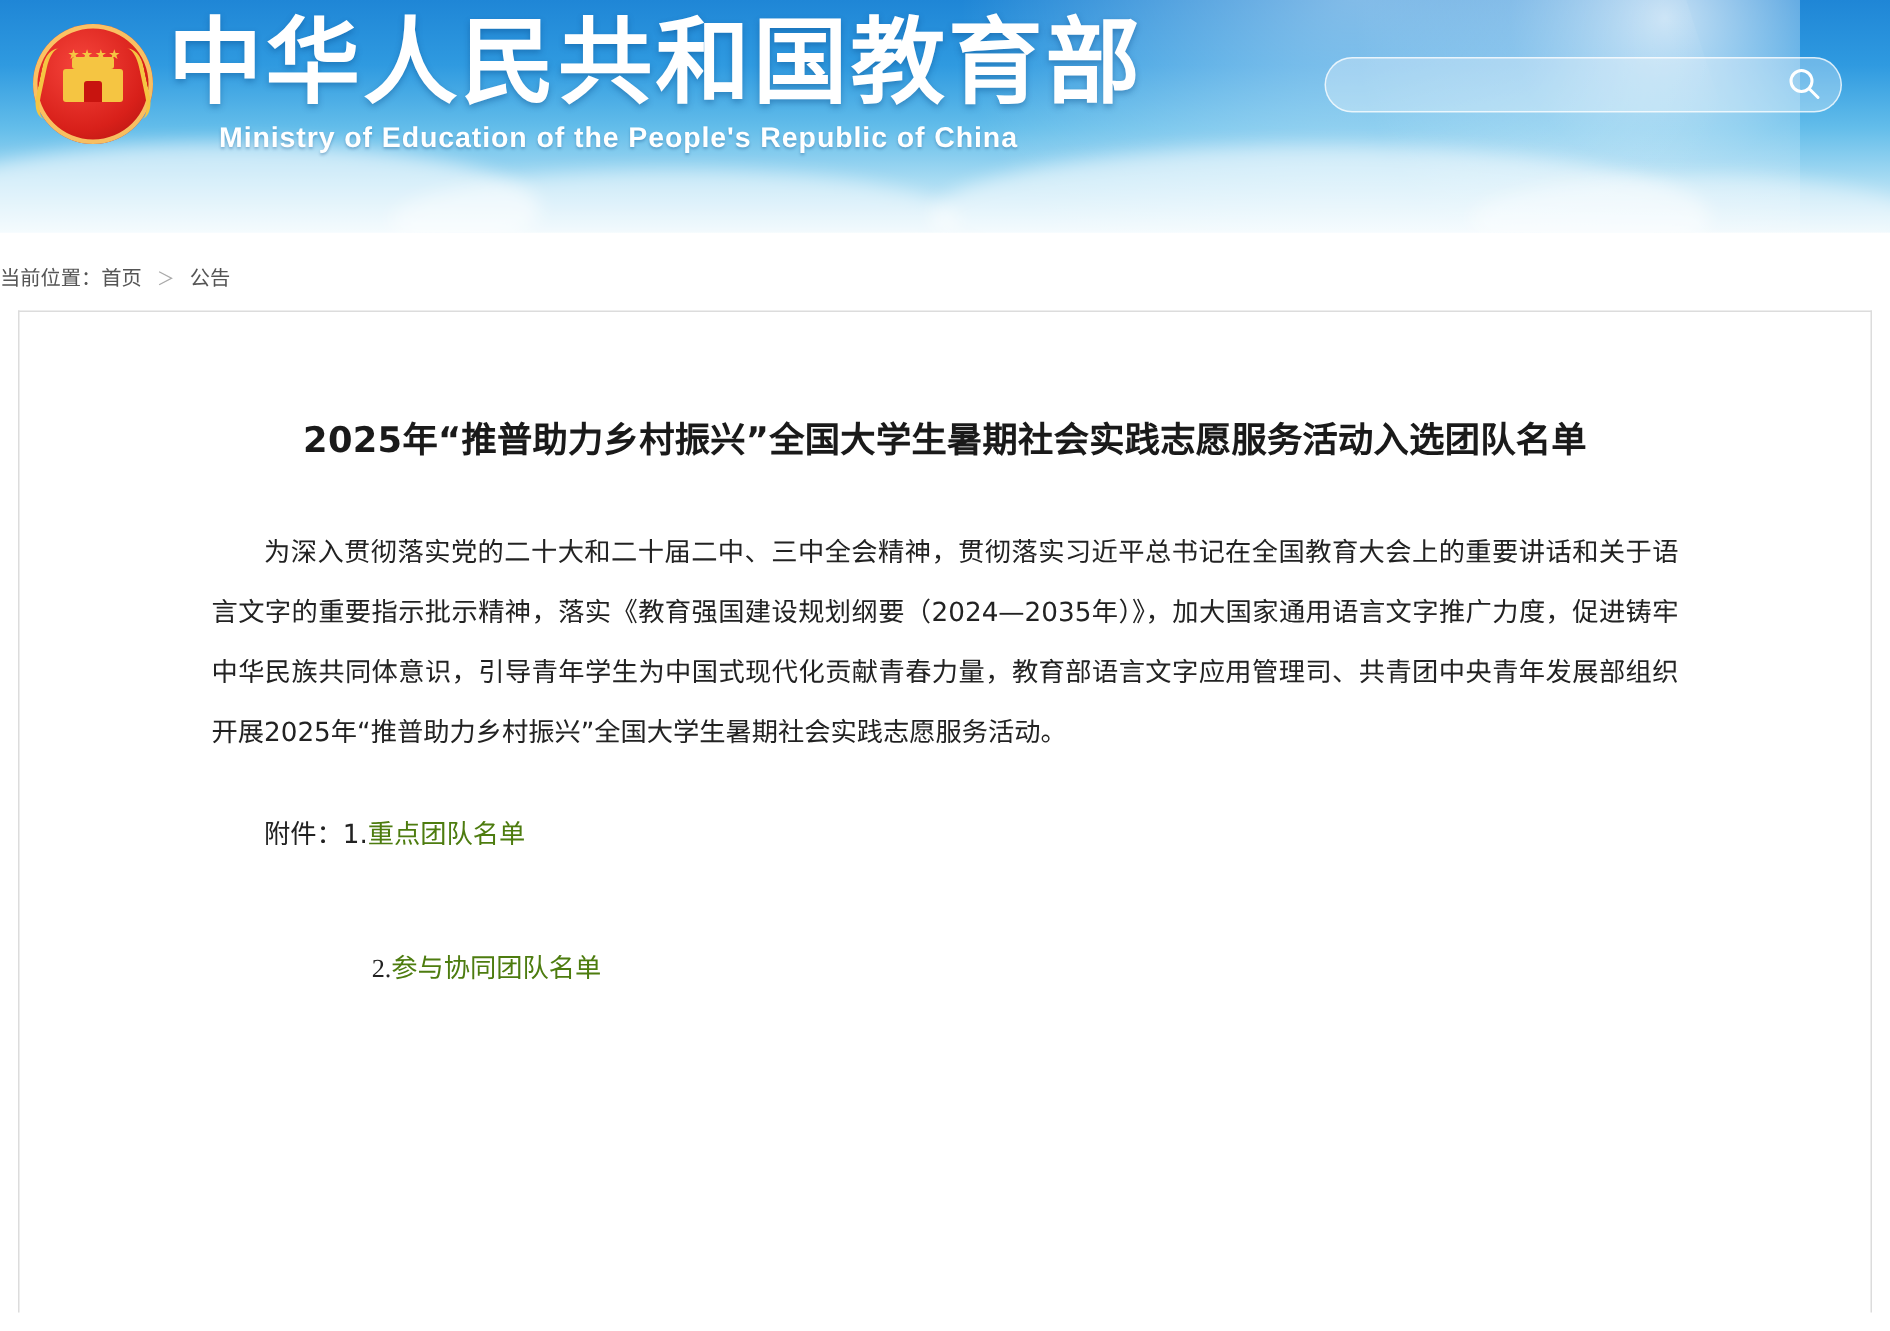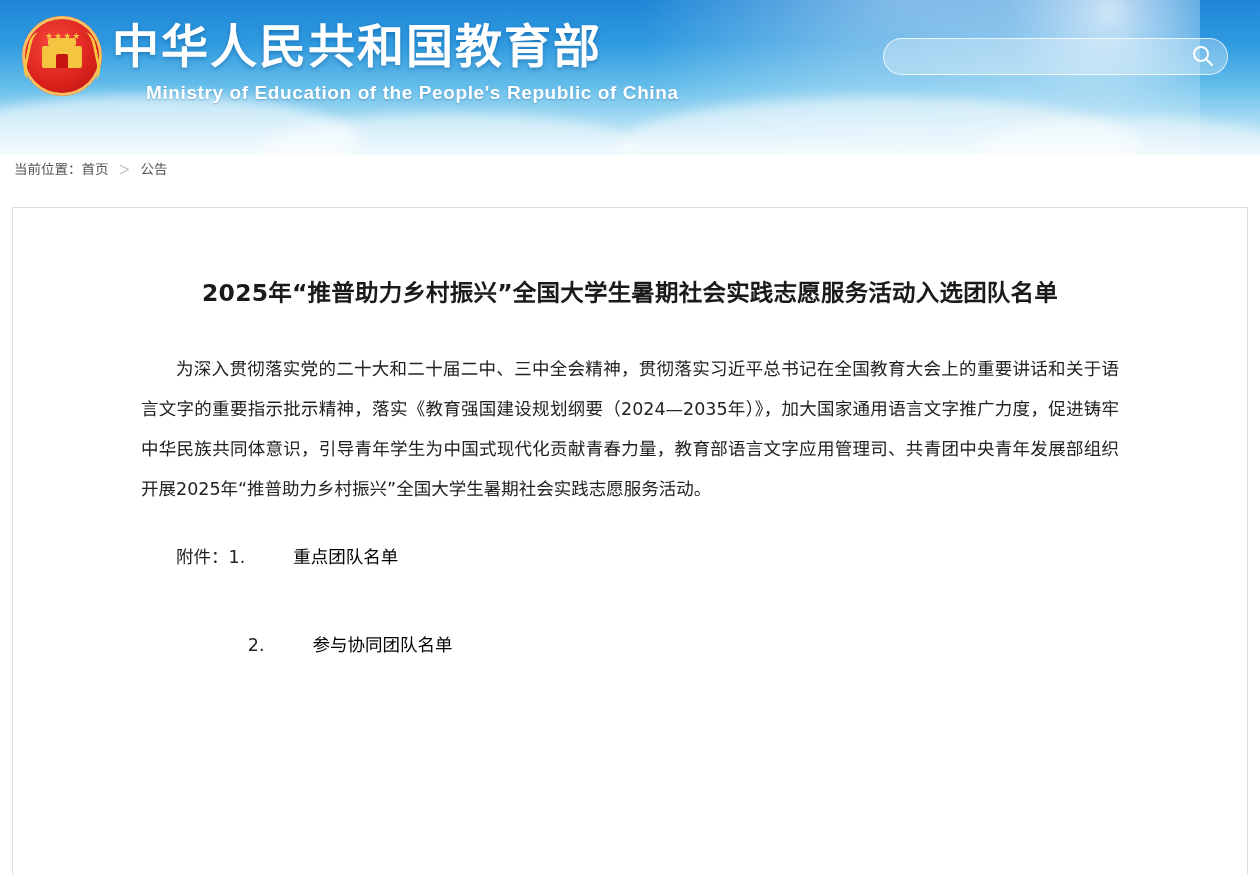--- a/index.html
+++ b/index.html
@@ -110,22 +110,22 @@
   .emblem .wheat-l { left: 8px; transform: rotate(12deg); }
   .emblem .wheat-r { right: 8px; transform: rotate(-12deg) scaleX(-1); }
 
   .title-block {
     position: absolute;
     left: 112px;
     top: 18px;
     color: #ffffff;
   }
   .title-cn {
-    font-family: Liberation Serif, serif;
-    font-size: 47px;
+    font-family: Liberation Mono, monospace;
+    font-size: 63px;
     font-weight: bold;
     letter-spacing: 2px;
     line-height: 58px;
     text-shadow: 0 2px 4px rgba(0,60,120,0.35);
     white-space: nowrap;
   }
   .title-en {
     font-family: "Liberation Sans", sans-serif;
     font-size: 19px;
     font-weight: bold;
@@ -169,26 +169,26 @@
     height: 28px;
     border: none;
     background: transparent;
     cursor: pointer;
     padding: 0;
   }
 
   
   .breadcrumb {
     height: 52px;
-    line-height: 32px;
-    padding-left: 14px;
+    line-height: 61px;
+    padding-left: 0;
     font-size: 13.5px;
     color: #555;
     background: #ffffff;
-    font-family: Liberation Mono, monospace;
+    font-family: Liberation Serif, serif;
   }
   .breadcrumb a {
     color: #555;
     text-decoration: none;
   }
   .breadcrumb .sep {
     color: #aaa;
     margin: 0 10px;
     font-size: 12px;
   }
@@ -227,25 +227,24 @@
   .article-body p {
     margin: 0 0 28px 0;
     text-indent: 2em;
   }
   .attach-line {
     margin: 0;
     text-indent: 2em;
     font-size: 17.5px;
     line-height: 40px;
   }
-  .attach-line + .attach-line { margin-top: 48px; }
+  .attach-line + .attach-line { margin-top: 48px; font-family: Liberation Serif, serif; }
   .attach-link {
-    color: #000000;
+    color: #4d7c0f;
     text-decoration: none;
-    margin-left: 48px;
   }
   .attach-indent { display: inline-block; width: 4.1em; }
 </style>
 </head>
 <body>
 
 <div class="site-header">
   <div class="ray"></div>
   <div class="ray2"></div>
   <div class="cloud c1"></div>

